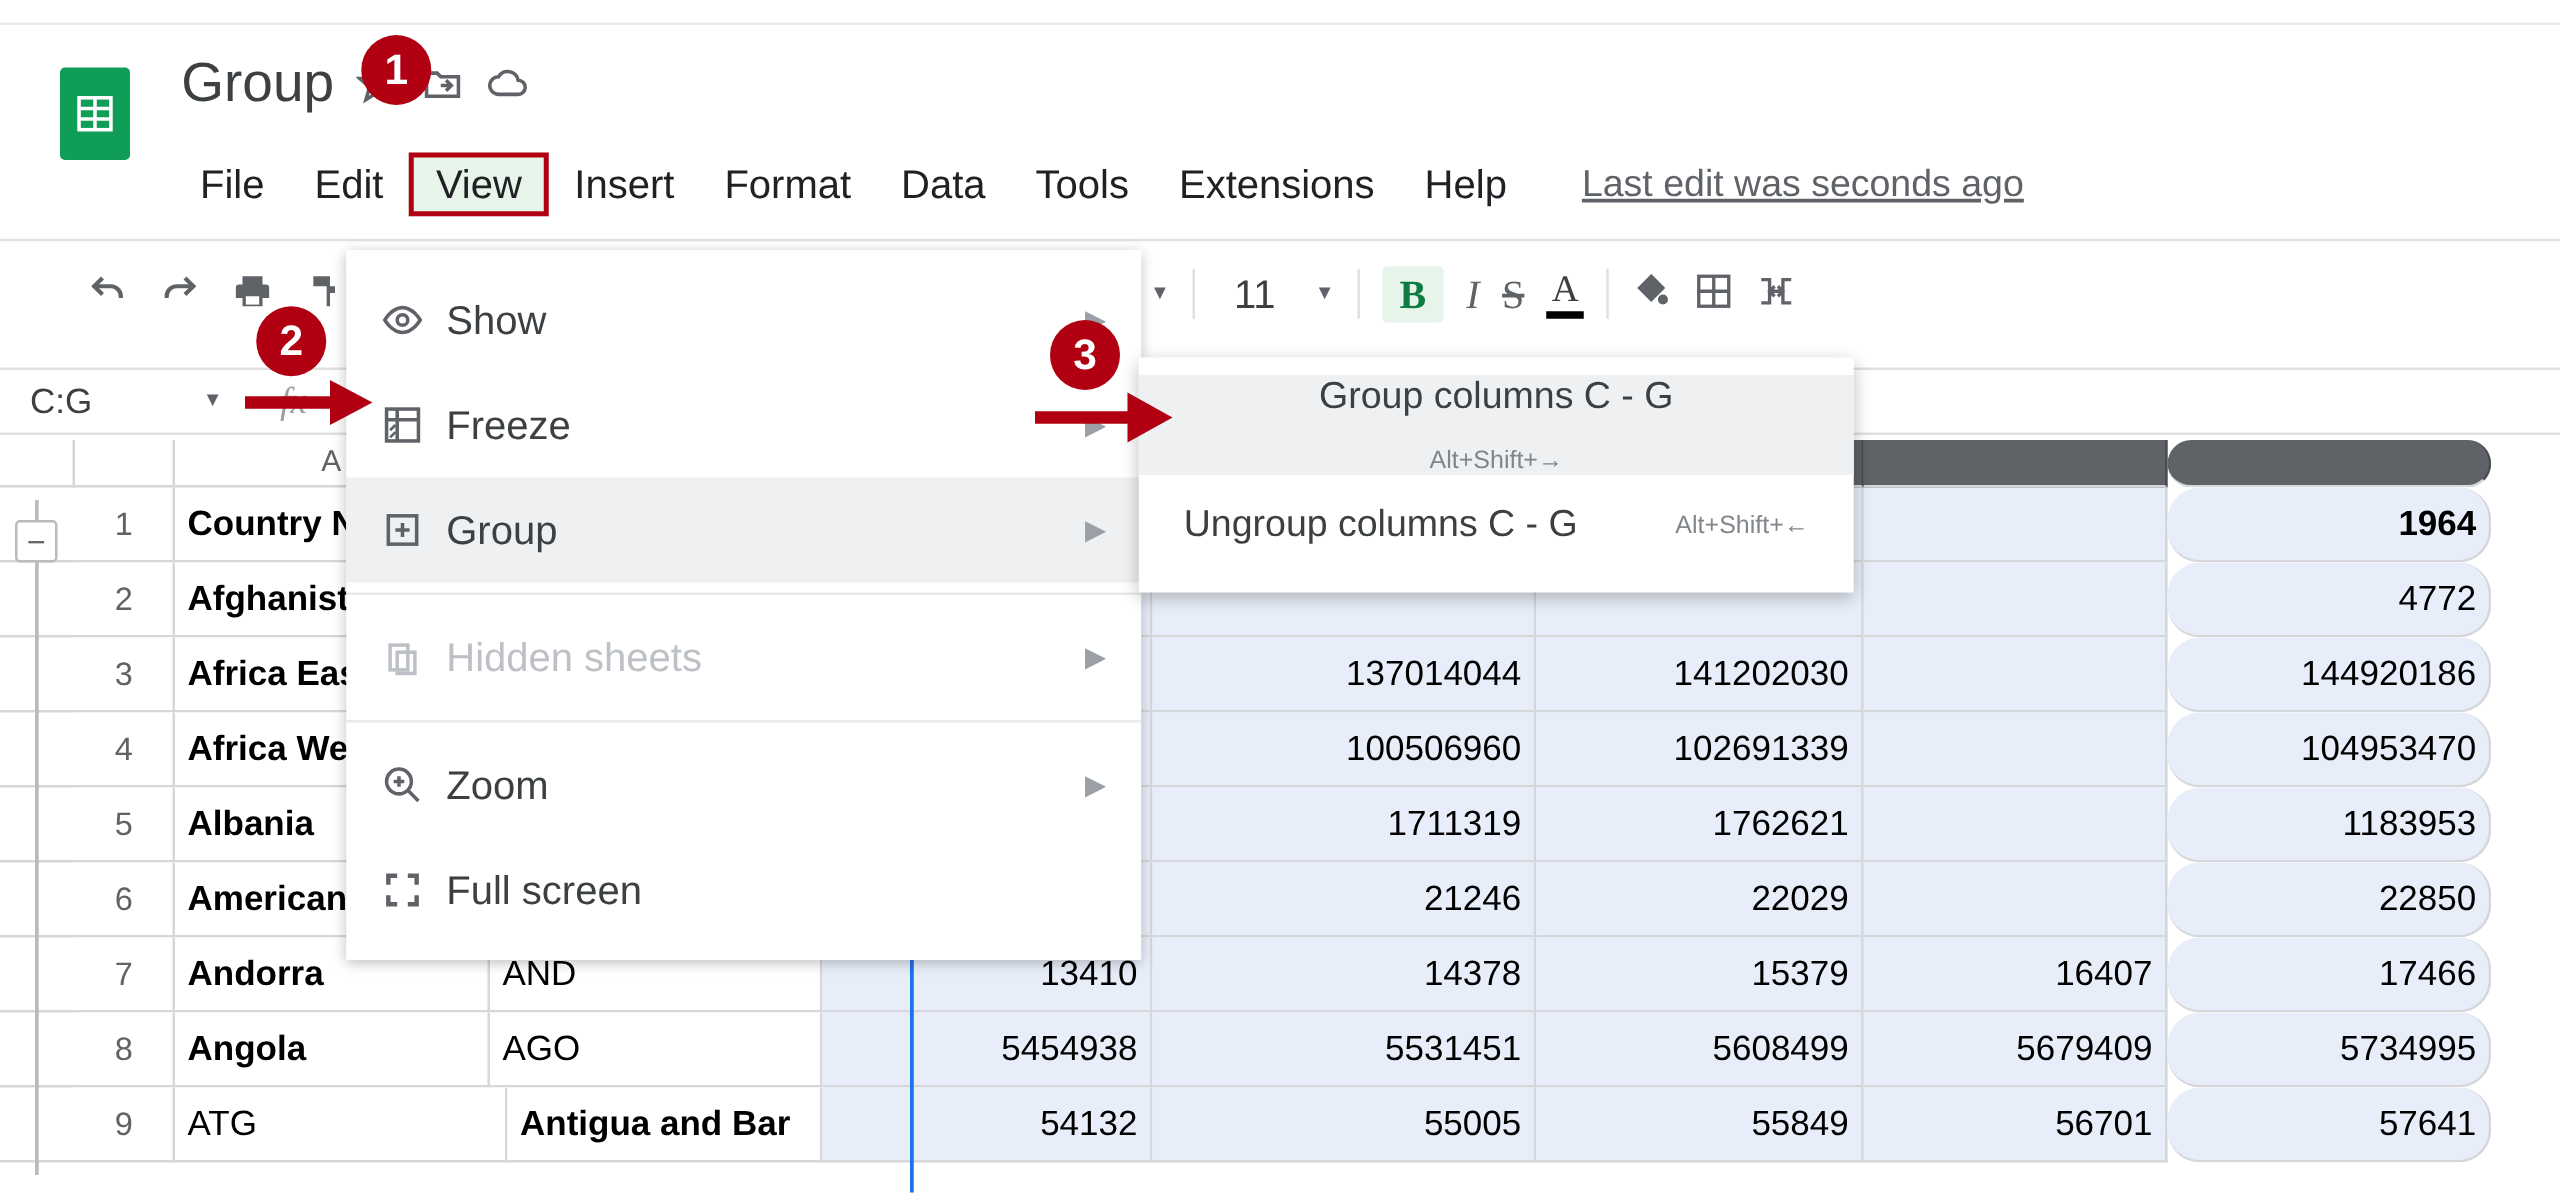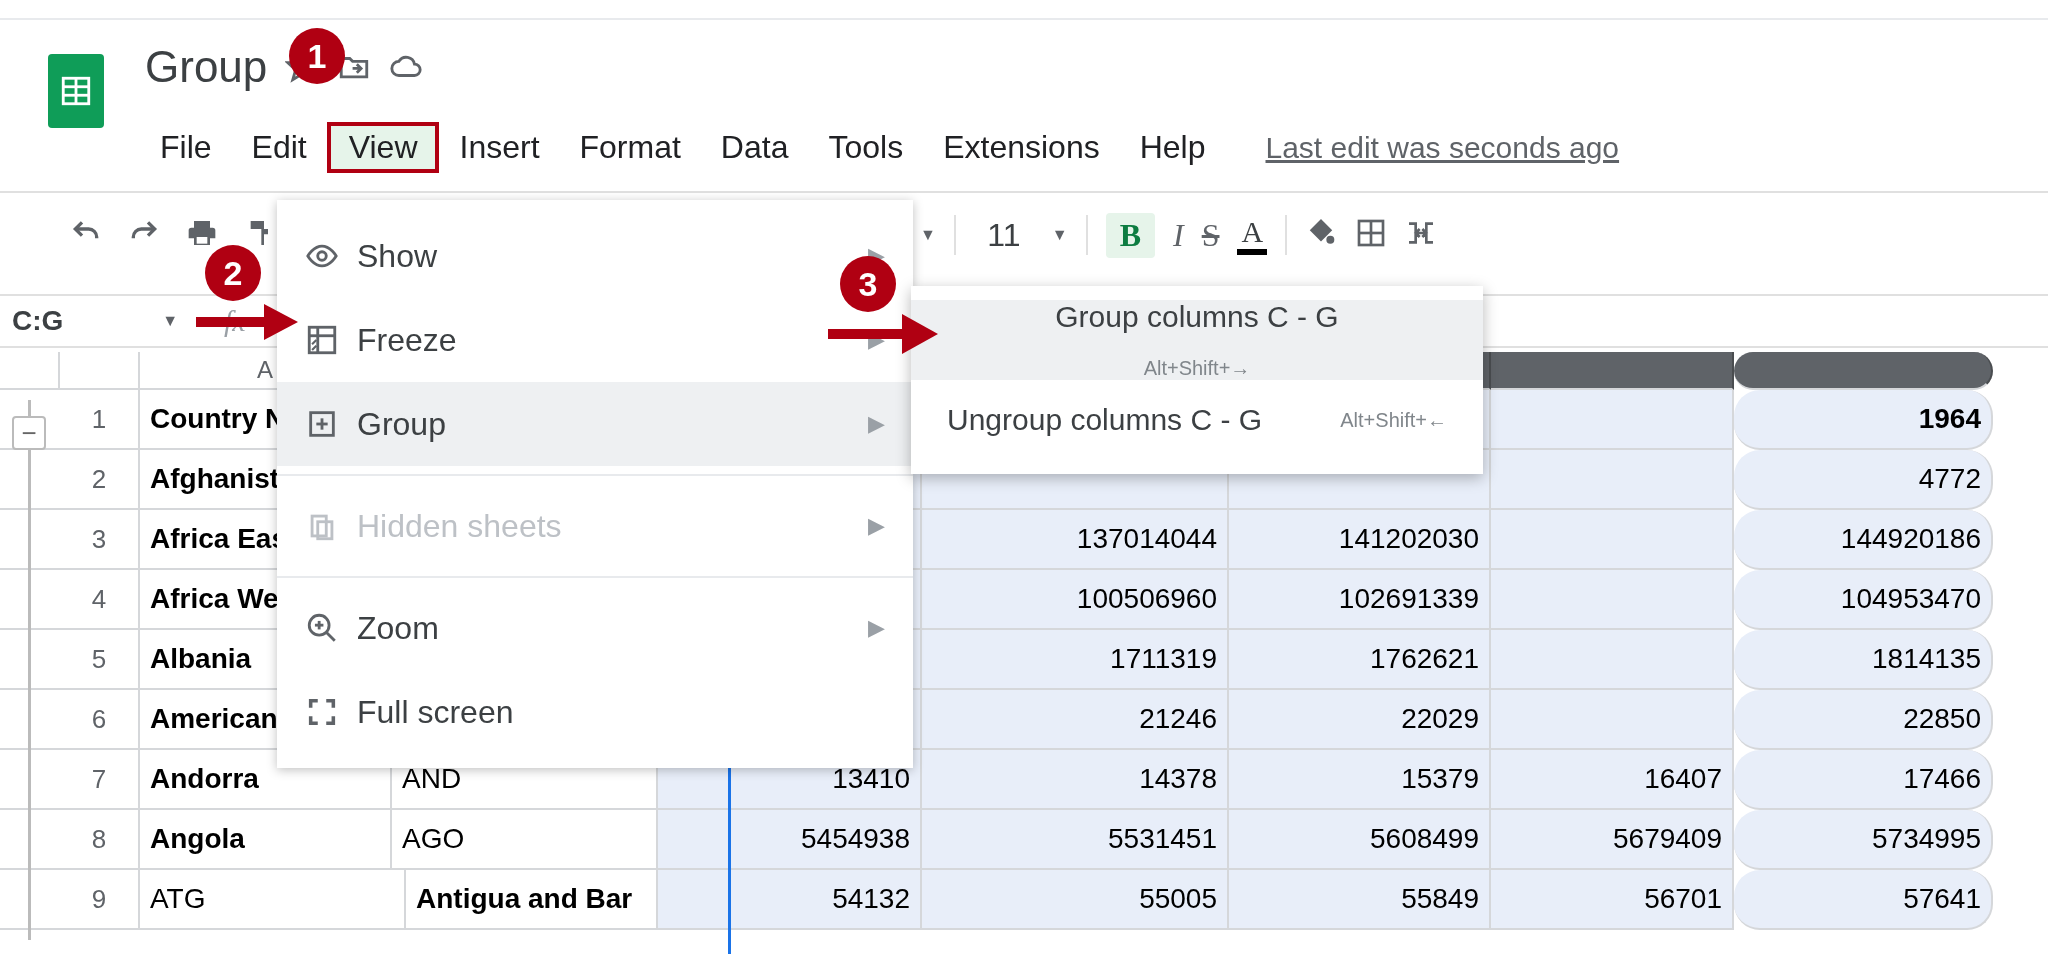--- a/index.html
+++ b/index.html
@@ -46,21 +46,21 @@
 .tb-right { position:absolute; left:920px; top:0; height:70px; display:flex; align-items:center; gap:18px; }
 .font-size { width:60px; text-align:center; font-size:32px; color:#3c4043; }
 .caret-down { font-size:16px; color:#5f6368; }
 .bold-btn { font-weight:800; font-size:32px; color:#0d7c41; background:#e6f4ea; padding:4px 14px; border-radius:4px; font-family:serif; }
 .ital-btn { font-style:italic; font-size:32px; color:#5f6368; font-family:serif; }
 .strike-btn { text-decoration:line-through; font-size:32px; color:#5f6368; font-family:serif; }
 .textcolor-btn { font-size:30px; color:#3c4043; border-bottom:6px solid #000; padding:0 4px; font-family:serif; }
 
 
 .namebox-row { position:absolute; top:294px; left:0; right:0; height:54px; display:flex; align-items:center; border-top:2px solid #e0e0e0; border-bottom:2px solid #e0e0e0; }
-.namebox { width:200px; padding-left:12px; font-size:28px; color:#3c4043; display:flex; align-items:center; justify-content:space-between; padding-right:22px;font-weight:bold; }
+.namebox { width:200px; padding-left:24px; font-size:28px; color:#3c4043; display:flex; align-items:center; justify-content:space-between; padding-right:22px; }
 .fx { color:#9aa0a6; font-style:italic; font-size:30px; font-family:serif; margin-left:24px; }
 
 
 .grid { position:absolute; top:352px; left:0; right:0; }
 .corner-gutter { width:60px; border-right:2px solid #d5d7da; border-bottom:2px solid #d5d7da; background:#fff; }
 .group-toggle { position:absolute; left:12px; top:416px; width:34px; height:34px; border:2px solid #bbb; border-radius:4px; display:flex; align-items:center; justify-content:center; color:#666; font-size:26px; background:#fff; }
 .group-line { position:absolute; left:28px; top:400px; width:3px; height:540px; background:#bbb; }
 
 .rownum-col { width:80px; }
 .rownum-cell { height:60px; border-right:2px solid #d5d7da; border-bottom:2px solid #d5d7da; display:flex; align-items:center; justify-content:center; font-size:26px; color:#5f6368; background:#fff; }
@@ -261,21 +261,21 @@
       </div>
       <div class="data-row">
         <div class="cellA-gutter"></div>
         <div class="rownum-cell" style="width: 80px;">5</div>
         <div class="cell wA bold">Albania</div>
         <div class="cell wB"></div>
         <div class="cell wC sel num">00</div>
         <div class="cell wD sel num">1711319</div>
         <div class="cell wE sel num">1762621</div>
         <div class="cell wF sel num"></div>
-        <div class="cell wG sel num">1814135</div>
+        <div class="cell wG sel num">1183953</div>
       </div>
       <div class="data-row">
         <div class="cellA-gutter"></div>
         <div class="rownum-cell" style="width: 80px;">6</div>
         <div class="cell wA bold">American</div>
         <div class="cell wB"></div>
         <div class="cell wC sel num">05</div>
         <div class="cell wD sel num">21246</div>
         <div class="cell wE sel num">22029</div>
         <div class="cell wF sel num"></div>

